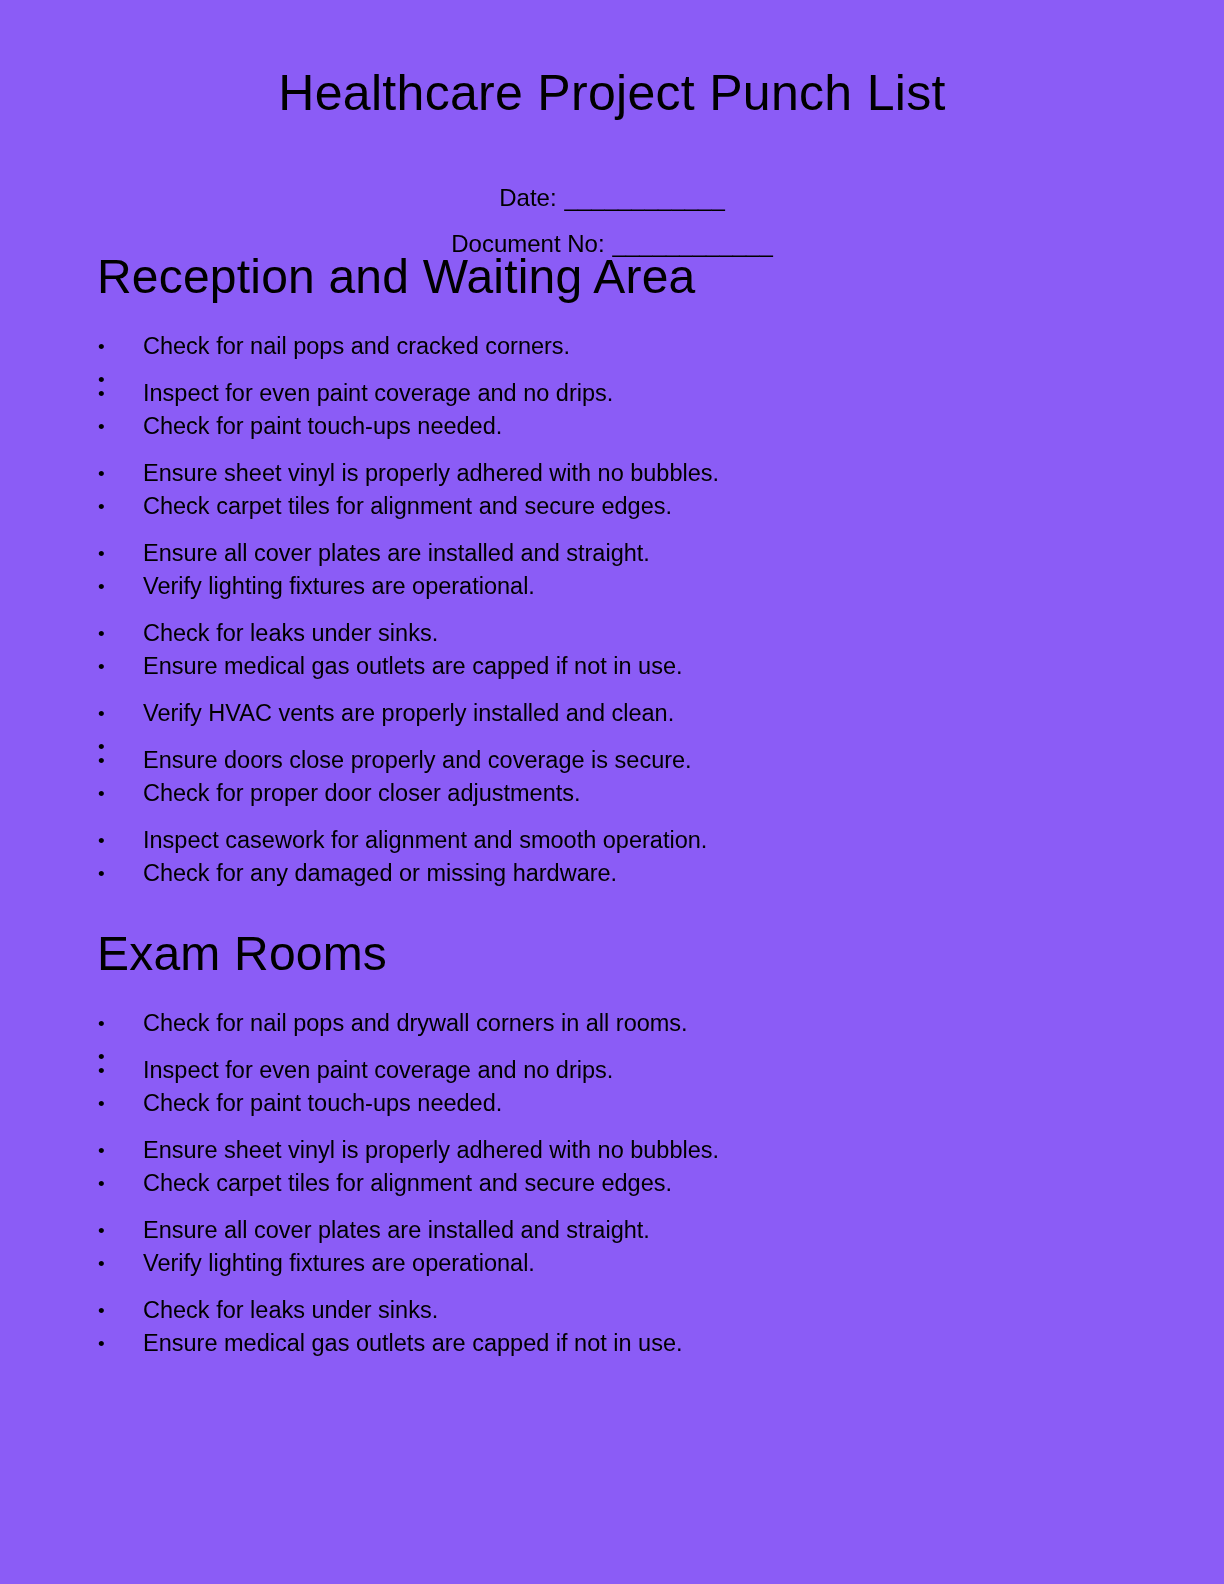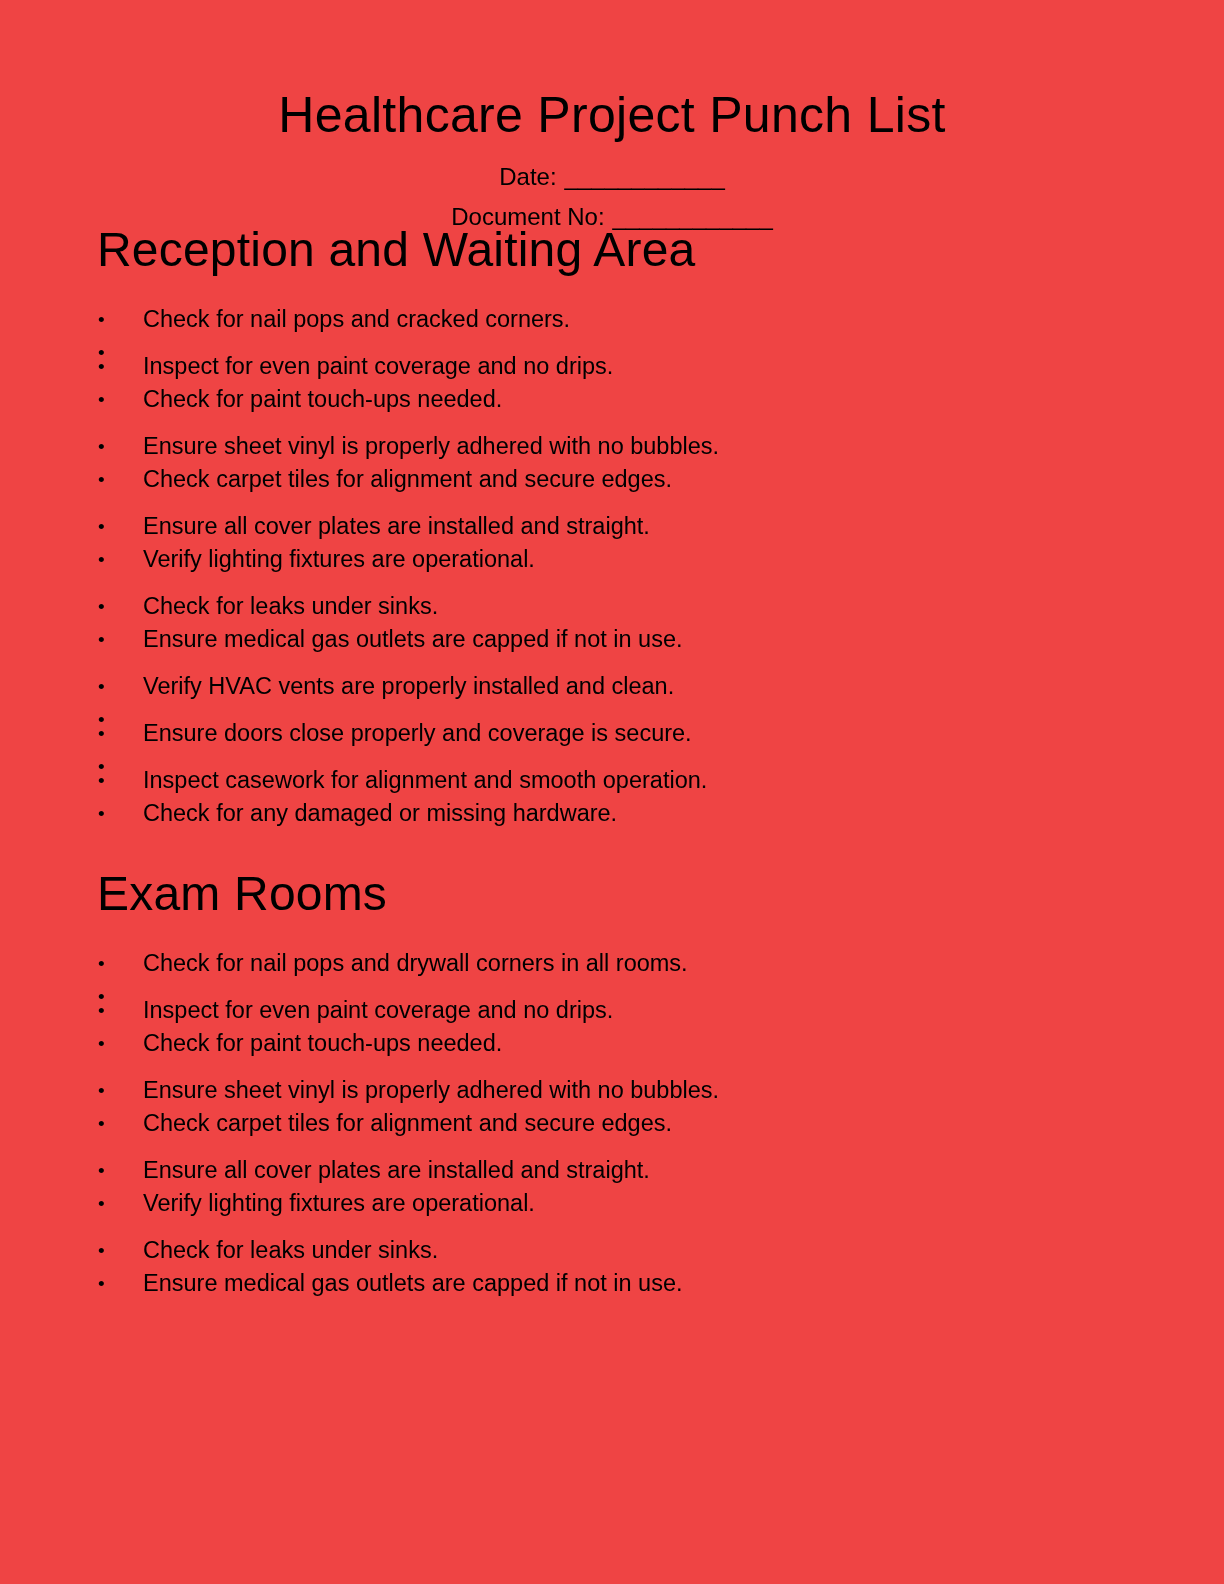--- a/index.html
+++ b/index.html
@@ -5,43 +5,43 @@
   html, body {
     margin: 0;
     padding: 0;
     background: #ffffff;
   }
   .page {
     position: relative;
     width: 1224px;
     height: 1584px;
     box-sizing: border-box;
-    background: #ef4444;
+    background: #8b5cf6;
     color: #000000;
     font-family: "Liberation Sans", sans-serif;
     overflow: hidden;
-    padding-top: 87px;
+    padding-top: 65px;
   }
   h1.doc-title {
     margin: 0;
     font-size: 50px;
     line-height: 1.15;
     font-weight: 400;
     text-align: center;
     letter-spacing: 0.3px;
   }
   p.meta-line {
     margin: 0;
     text-align: center;
     font-size: 24px;
     line-height: 1.2;
     font-weight: 400;
   }
-  p.meta-line.date-line { margin-top: 18px; }
-  p.meta-line.docno-line { margin-top: 12px; }
+  p.meta-line.date-line { margin-top: 61px; }
+  p.meta-line.docno-line { margin-top: 18px; }
   .meta-label { margin-right: 8px; }
   .meta-blank { letter-spacing: 0; }
 
   section.doc-section h2.section-heading {
     font-size: 48px;
     line-height: 1.15;
     font-weight: 400;
     margin: 36px 0 26px 97px;
     letter-spacing: 0.2px;
   }
@@ -143,20 +143,21 @@
     <span class="bullet">•</span>
   </li>
         </ul>
         <ul class="item-group">
           <li class="check-item">
     <span class="bullet">•</span>
     <span class="item-text">Ensure doors close properly and coverage is secure.</span>
   </li>
           <li class="check-item">
     <span class="bullet">•</span>
+    <span class="item-text">Check for proper door closer adjustments.</span>
   </li>
         </ul>
         <ul class="item-group">
           <li class="check-item">
     <span class="bullet">•</span>
     <span class="item-text">Inspect casework for alignment and smooth operation.</span>
   </li>
           <li class="check-item">
     <span class="bullet">•</span>
     <span class="item-text">Check for any damaged or missing hardware.</span>

